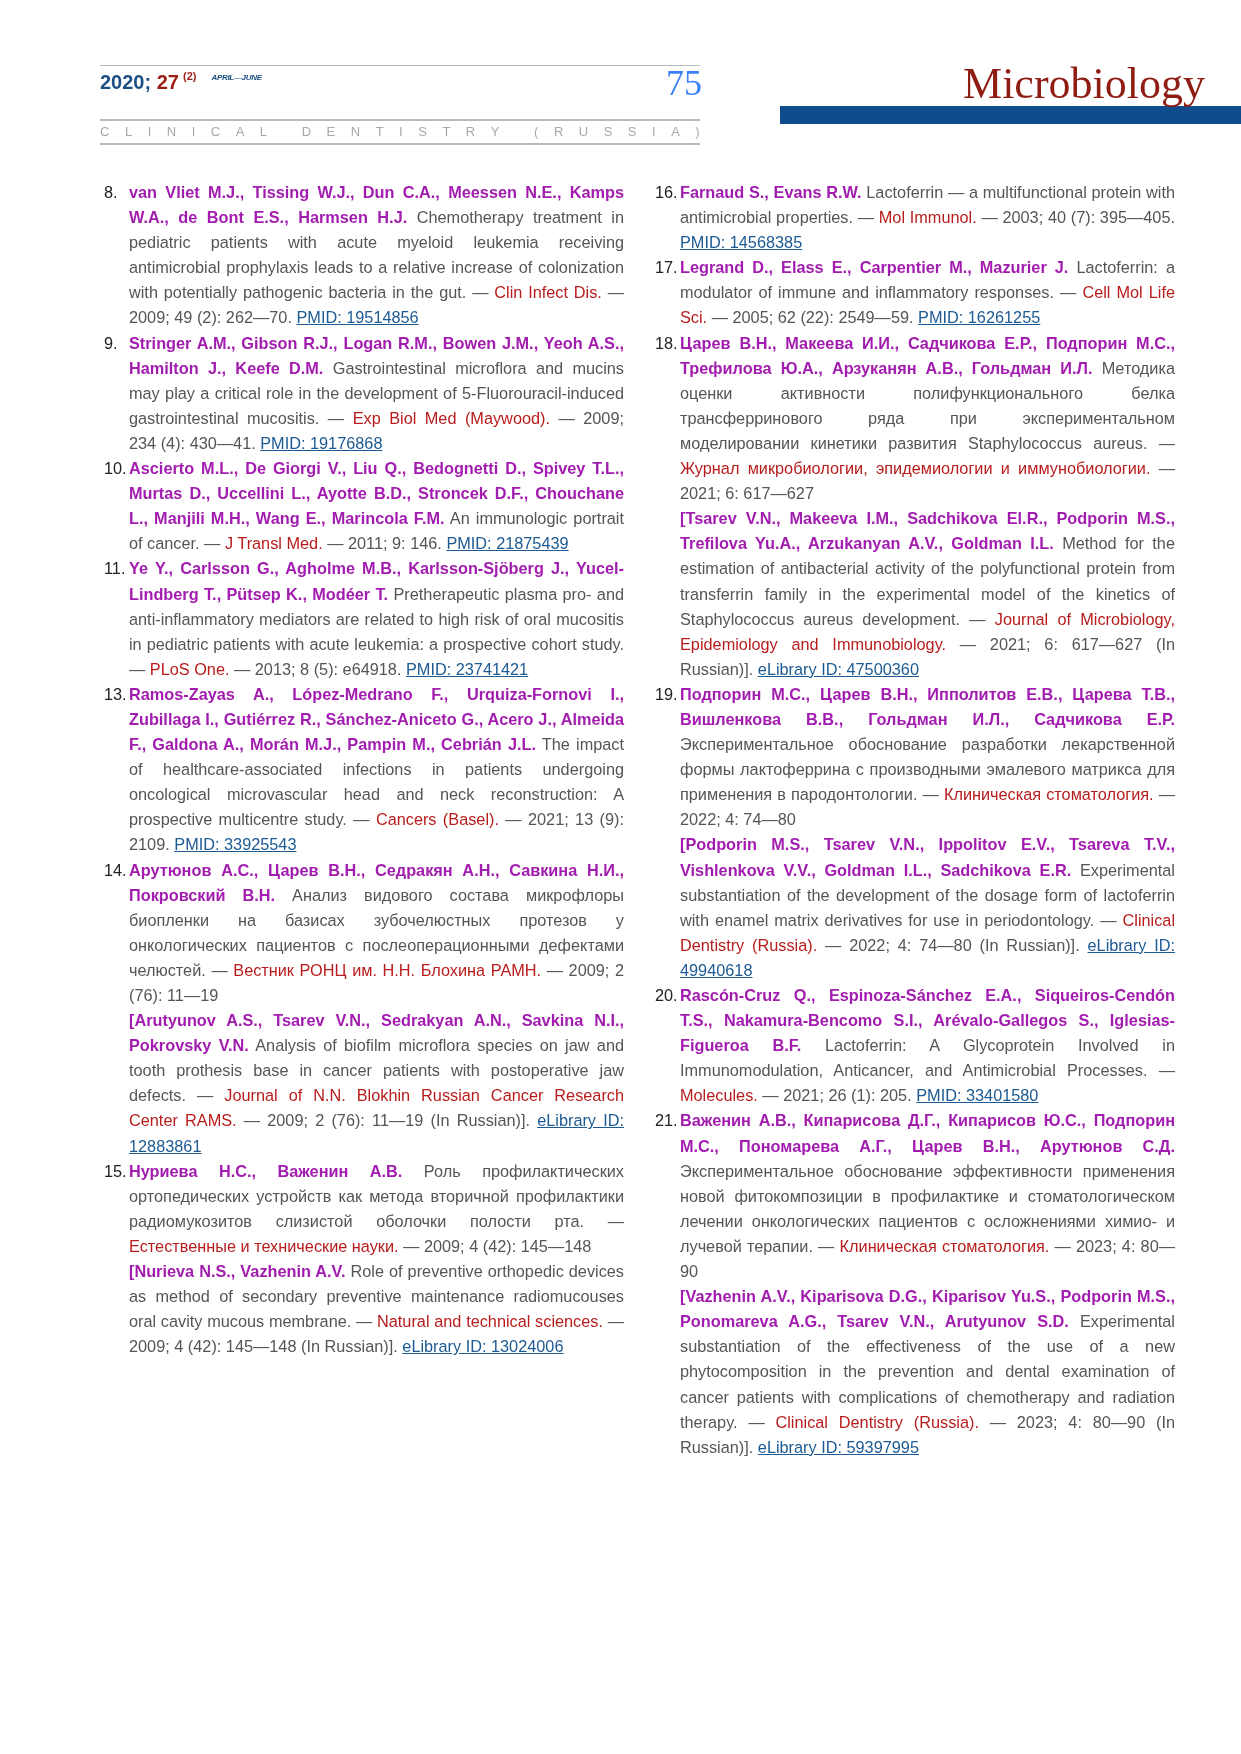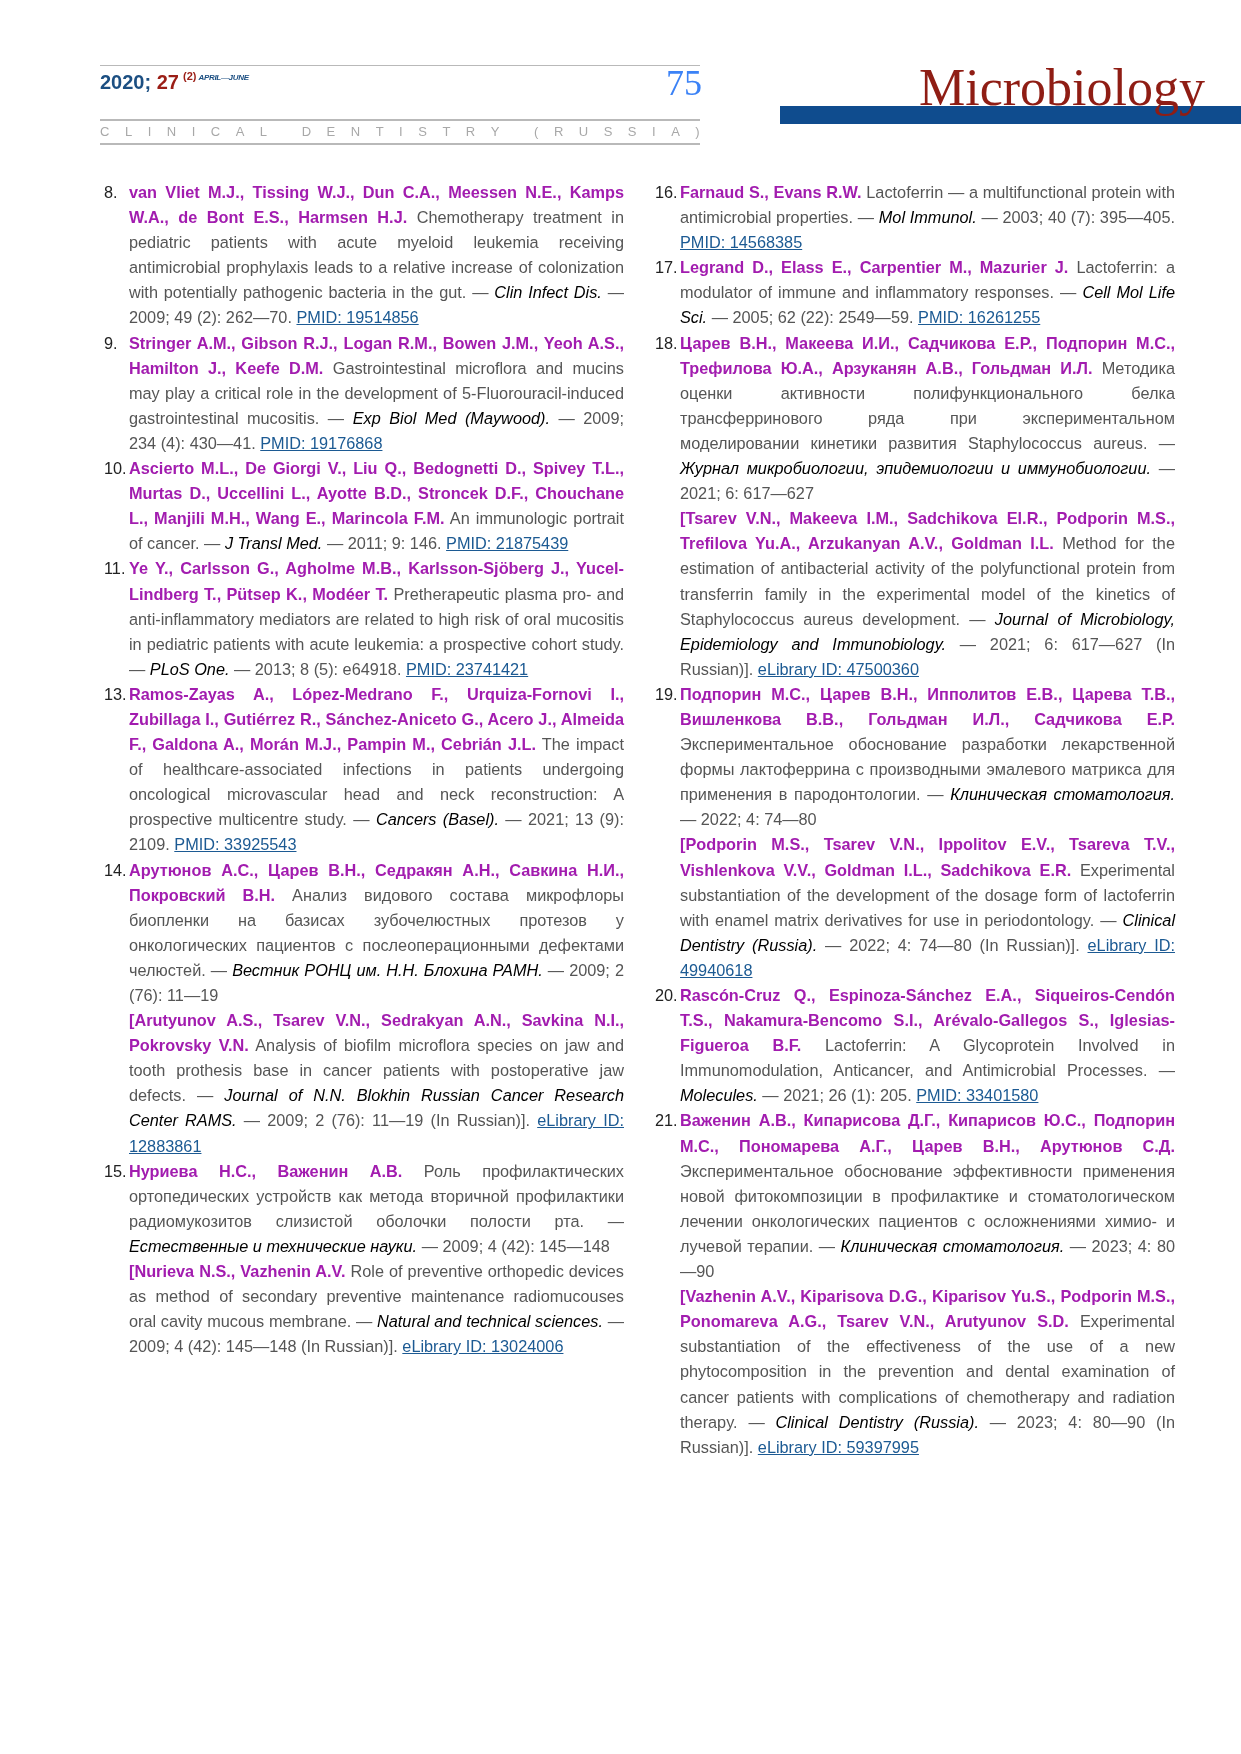--- a/index.html
+++ b/index.html
@@ -6,37 +6,37 @@
     body { width: 1241px; height: 1754px; position: relative; overflow: hidden;
            font-family: "Liberation Sans Narrow", "Liberation Sans", sans-serif; color: #444; }
     .rule { position: absolute; left: 100px; width: 600px; height: 1px; background: #b9b9b9; }
     #rule-top { top: 65px; }
     #rule-mid { top: 119px; height: 2px; }
     #rule-bot { top: 143px; height: 2px; }
     #issue { position: absolute; left: 100px; top: 70px; font-weight: bold; font-size: 20px; }
     #issue .year { color: #1c4f82; }
     #issue .vol { color: #9b1e16; }
     #issue .num { color: #9b1e16; font-size: 11px; vertical-align: 9px; margin-left: 4px; }
-    #issue .months { color: #1c4f82; font-size: 8px; font-style: italic; vertical-align: 9px; margin-left: 2px; letter-spacing: -0.3px; }
+    #issue .months { color: #1c4f82; font-size: 8px; font-style: italic; vertical-align: 9px; margin-left: 15px; letter-spacing: -0.3px; }
     #page-number { position: absolute; left: 640px; top: 62px; width: 62px; text-align: right;
                    font-family: "Liberation Serif", serif; font-size: 36px; color: #3b82f6; }
     #journal-name { position: absolute; left: 100px; top: 124px; width: 600px; font-size: 13px; color: #a8a8a8;
                     display: flex; justify-content: space-between; letter-spacing: 0; }
     #journal-name span { display: inline-block; }
     #section-bar { position: absolute; left: 780px; top: 106px; width: 461px; height: 18px; background: #0f4c8e; }
     #section-title { position: absolute; right: 36px; top: 62px; font-family: "Liberation Serif", serif;
-                     font-size: 52px; color: #8f1d14; line-height: 1; }
+                     font-size: 44px; color: #8f1d14; line-height: 1; }
     .col { position: absolute; top: 180px; width: 520px; font-size: 16.3px; line-height: 25.1px; }
     #col-left { left: 104px; }
     #col-right { left: 655px; }
     .ref { position: relative; padding-left: 25px; text-align: justify; }
     .ref .n { position: absolute; left: 0; color: #222; font-weight: normal; }
     .ref .authors { color: #a21caf; font-weight: bold; }
     .ref .title { color: #555; }
-    .ref .journal { font-style: italic; color: #000000; }
+    .ref .journal { color: #b91c1c; }
     .ref .details { color: #555; }
     .ref .trans { display: block; }
     .ref a.link { color: #1c5a93; text-decoration: underline; }
   </style>
 </head>
 <body>
 
 <div class="rule" id="rule-top"></div>
 <div id="issue">
   <span class="year">2020;</span>

